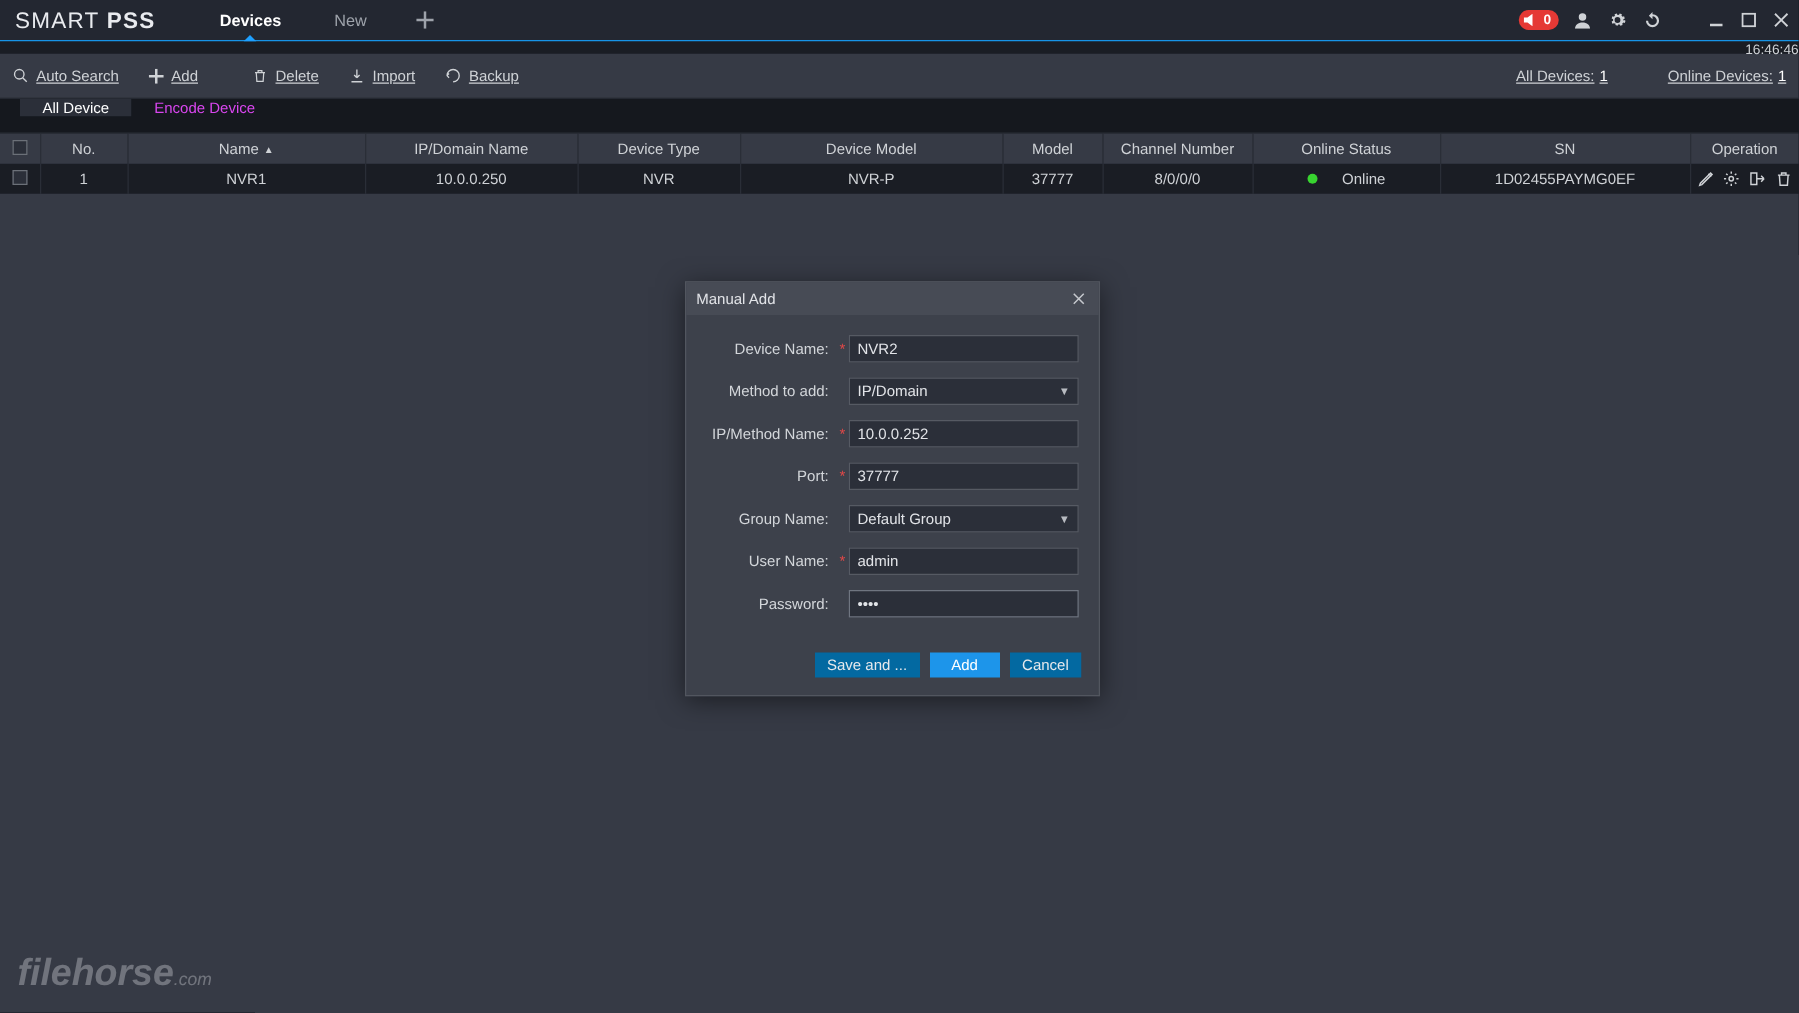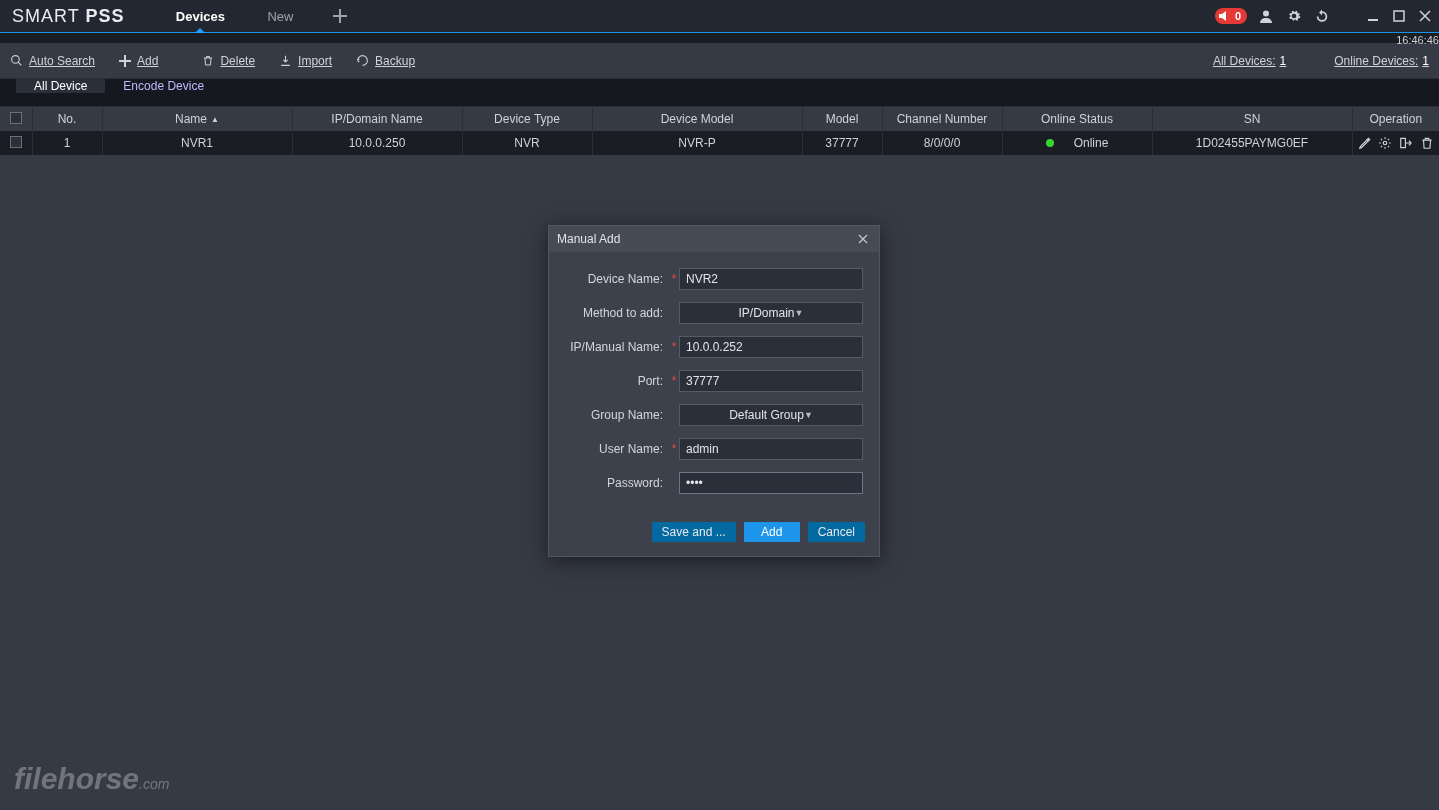--- a/index.html
+++ b/index.html
@@ -22,21 +22,21 @@
   .clock    { position:absolute; right:0; top:34px; font-size:11px; color:#cfd2d6;}
   .sep-line { height:1px; background:#1794e6; width:100%;}
   
   .toolbar  { height:36px; background:#363a45; display:flex; align-items:center; padding:0 10px; border-bottom:1px solid #2a2e37;}
   .tool     { display:flex; align-items:center; gap:6px; margin-right:24px; cursor:pointer; color:#cfd2d6;}
   .tool svg { display:block;}
   .toolbar-right { margin-left:auto; display:flex; gap:48px; font-size:12px;}
   .toolbar-right span.count { color:#fff; margin-left:4px;}
   
   .subtabs  { height:28px; background:#15181e; display:flex; align-items:flex-start; border-bottom:1px solid #2a2e37;padding-left:16px;}
-  .subtab   { padding:0 18px; display:flex; align-items:center; color:#c4b5fd; cursor:pointer; font-size:12px;}
+  .subtab   { padding:0 18px; display:flex; align-items:center; color:#d946ef; cursor:pointer; font-size:12px;}
   .subtab.active { background:#2b2f39; color:#fff;}
   
   table.dev { width:100%; border-collapse:collapse; table-layout:fixed;}
   table.dev th, table.dev td { height:24px; text-align:center; font-weight:400; font-size:12px; border-right:1px solid #2a2e37;}
   table.dev th { background:#363a45; color:#cfd2d6; }
   table.dev td { color:#cfd2d6; }
   .chk { width:12px; height:12px; border:1px solid #6b7078; display:inline-block; background:#2b2f39;}
   .sort { font-size:8px; margin-left:4px; position:relative; top:-1px;}
   .status-dot{ width:8px; height:8px; border-radius:50%; background:#38d430; display:inline-block; margin-right:20px;}
   .op-icons { display:flex; gap:6px; justify-content:center;}
@@ -50,21 +50,21 @@
   .dialog-title .close{ margin-left:auto; cursor:pointer; width:16px; height:16px; display:flex; align-items:center; justify-content:center; color:#c6c9ce;}
   .dialog-body { padding:16px 16px 10px 16px;}
   .form-row { display:flex; align-items:center; margin-bottom:12px;}
   .form-row label{ width:104px; text-align:right; padding-right:6px; color:#d3d6da;}
   .req { color:#e04848; width:10px; text-align:center;}
   .noreq { width:10px;}
   .form-row input.text, .form-row .select{
      flex:1; height:22px; background:#2b2f39; border:1px solid #565a63; color:#e2e4e8; padding:0 6px; font-size:12px;
   }
   .form-row input.text.active{ border:1px solid #6f7580;}
-  .select{ display:flex; align-items:center; justify-content:center; cursor:pointer;}
+  .select{ display:flex; align-items:center; justify-content:space-between; cursor:pointer;}
   .select .caret{ font-size:9px; color:#b8bbc1;}
   .dialog-actions{ display:flex; gap:8px; justify-content:flex-end; padding:6px 14px 14px 14px;}
   .btn { height:20px; min-width:56px; display:flex; align-items:center; justify-content:center; padding:0 10px; font-size:12px; cursor:pointer; border:none;}
   .btn.gray{ background:#0369a1; color:#e7e9ec;}
   .btn.blue{ background:#1d95ea; color:#fff;}
   
   .watermark{ position:absolute; left:14px; bottom:14px; opacity:.35; font-family: Arial, sans-serif; color:#dfe1e5; font-size:30px; font-weight:700; font-style:italic;}
   .watermark small{ font-size:14px; font-weight:400;}
 </style>
 </head>
@@ -263,21 +263,21 @@
       </div>
       <div class="form-row">
         <label>Method to add:</label>
         <span class="noreq"></span>
         <div class="select">
           <span>IP/Domain</span>
           <span class="caret">▼</span>
         </div>
       </div>
       <div class="form-row">
-        <label>IP/Manual Name:</label>
+        <label>IP/Method Name:</label>
         <span class="req">*</span>
         <input class="text" value="10.0.0.252" style="">
       </div>
       <div class="form-row">
         <label>Port:</label>
         <span class="req">*</span>
         <input class="text" value="37777" style="">
       </div>
       <div class="form-row">
         <label>Group Name:</label>

